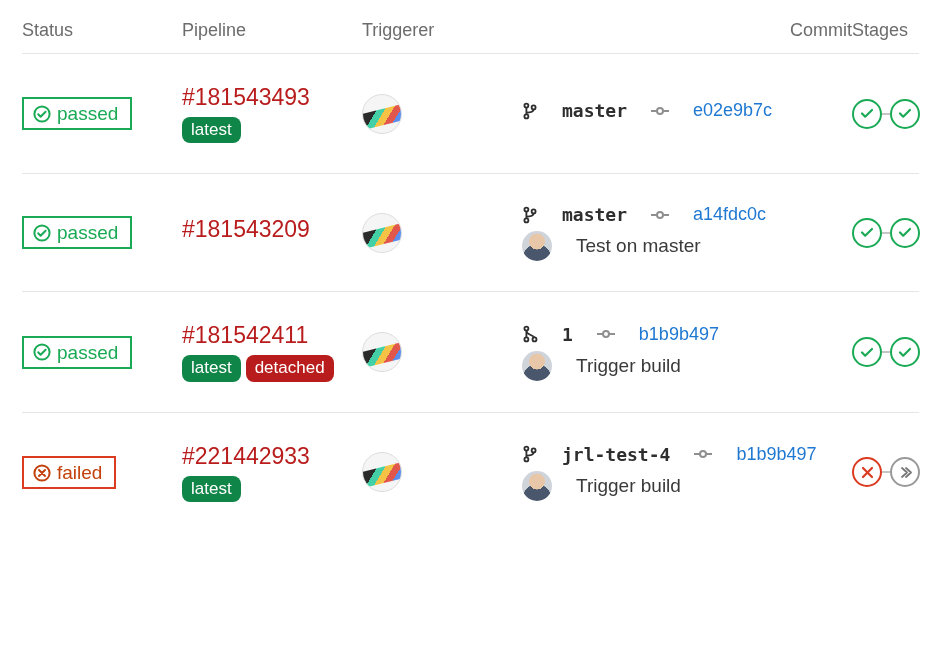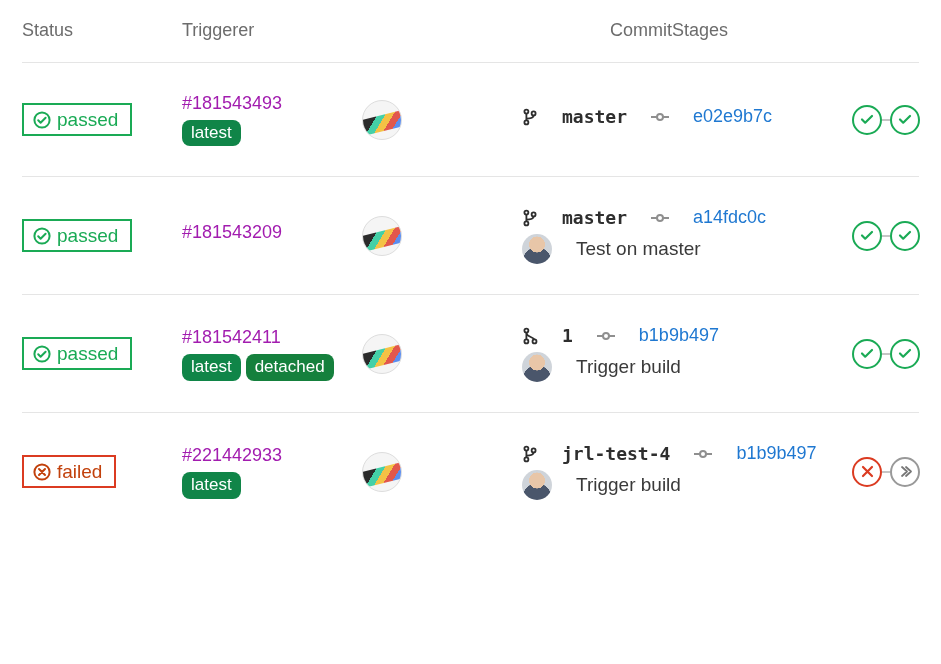--- a/index.html
+++ b/index.html
@@ -7,21 +7,21 @@
     margin: 0;
     padding: 20px 22px;
     font-family: -apple-system, BlinkMacSystemFont, "Segoe UI", Helvetica, Arial, sans-serif;
     color: #2e2e2e;
     background: #fff;
     width: 941px;
   }
   .table { width: 100%; }
   .header-row {
     display: flex;
-    padding-bottom: 21px;
+    padding-bottom: 12px;
     border-bottom: 1px solid #e5e5e5;
     color: #6c6c6c;
     font-size: 18px;
     font-weight: 400;
   }
   .col-status   { width: 160px; flex: none; }
   .col-pipeline { width: 180px; flex: none; }
   .col-trigger  { width: 160px; flex: none; }
   .col-commit   { width: 330px; flex: none; text-align: right; }
   .col-stages   { width: 90px;  flex: none; }
@@ -43,32 +43,32 @@
     padding: 5px 12px 5px 9px;
     font-size: 19px;
     line-height: 1;
     cursor: pointer;
   }
   .status-passed { color: #1aaa55; border-color: #1aaa55; }
   .status-failed { color: #c2410c; border-color: #db3b21; align-items: flex-end; }
   .status-icon { width: 18px; height: 18px; flex: none; }
 
   
-  .pipeline-id { font-size: 18px; color: #a21caf; margin-bottom: 6px; }
+  .pipeline-id { font-size: 23px; color: #b91c1c; margin-bottom: 6px; }
   .tags { display: flex; flex-wrap: wrap; gap: 5px; }
   .tag {
     display: inline-block;
     padding: 3px 9px;
     border-radius: 8px;
     color: #fff;
     font-size: 17px;
     line-height: 1.2;
   }
   .tag-latest   { background: #108548; }
-  .tag-detached { background: #15803d; }
+  .tag-detached { background: #b91c1c; }
 
   
   .trig-avatar {
     width: 40px; height: 40px; border-radius: 50%;
     background: #f5f5f5; border: 1px solid #ddd;
     position: relative; overflow: hidden;
   }
   .trig-avatar::before {
     content: "";
     position: absolute; left: -4px; top: 14px; width: 48px; height: 16px;
@@ -145,20 +145,21 @@
       <circle cx="9" cy="9" r="7.6" fill="none" stroke="currentColor" stroke-width="2"></circle>
       <path d="M6 6l6 6M12 6l-6 6" stroke="currentColor" stroke-width="2" stroke-linecap="round"></path>
     </g>
   </defs>
 </svg>
 
 <div class="table">
 
   <div class="header-row">
     <div class="col-status">Status</div>
+    <div class="col-pipeline">Pipeline</div>
     <div class="col-trigger">Triggerer</div>
     <div class="col-commit">Commit</div>
     <div class="col-stages">Stages</div>
   </div>
 
   <div class="row">
     <div class="col-status">
       <span class="status-badge status-passed">
         <svg class="status-icon" viewBox="0 0 18 18">
             <use href="#ic-status-check"></use>

